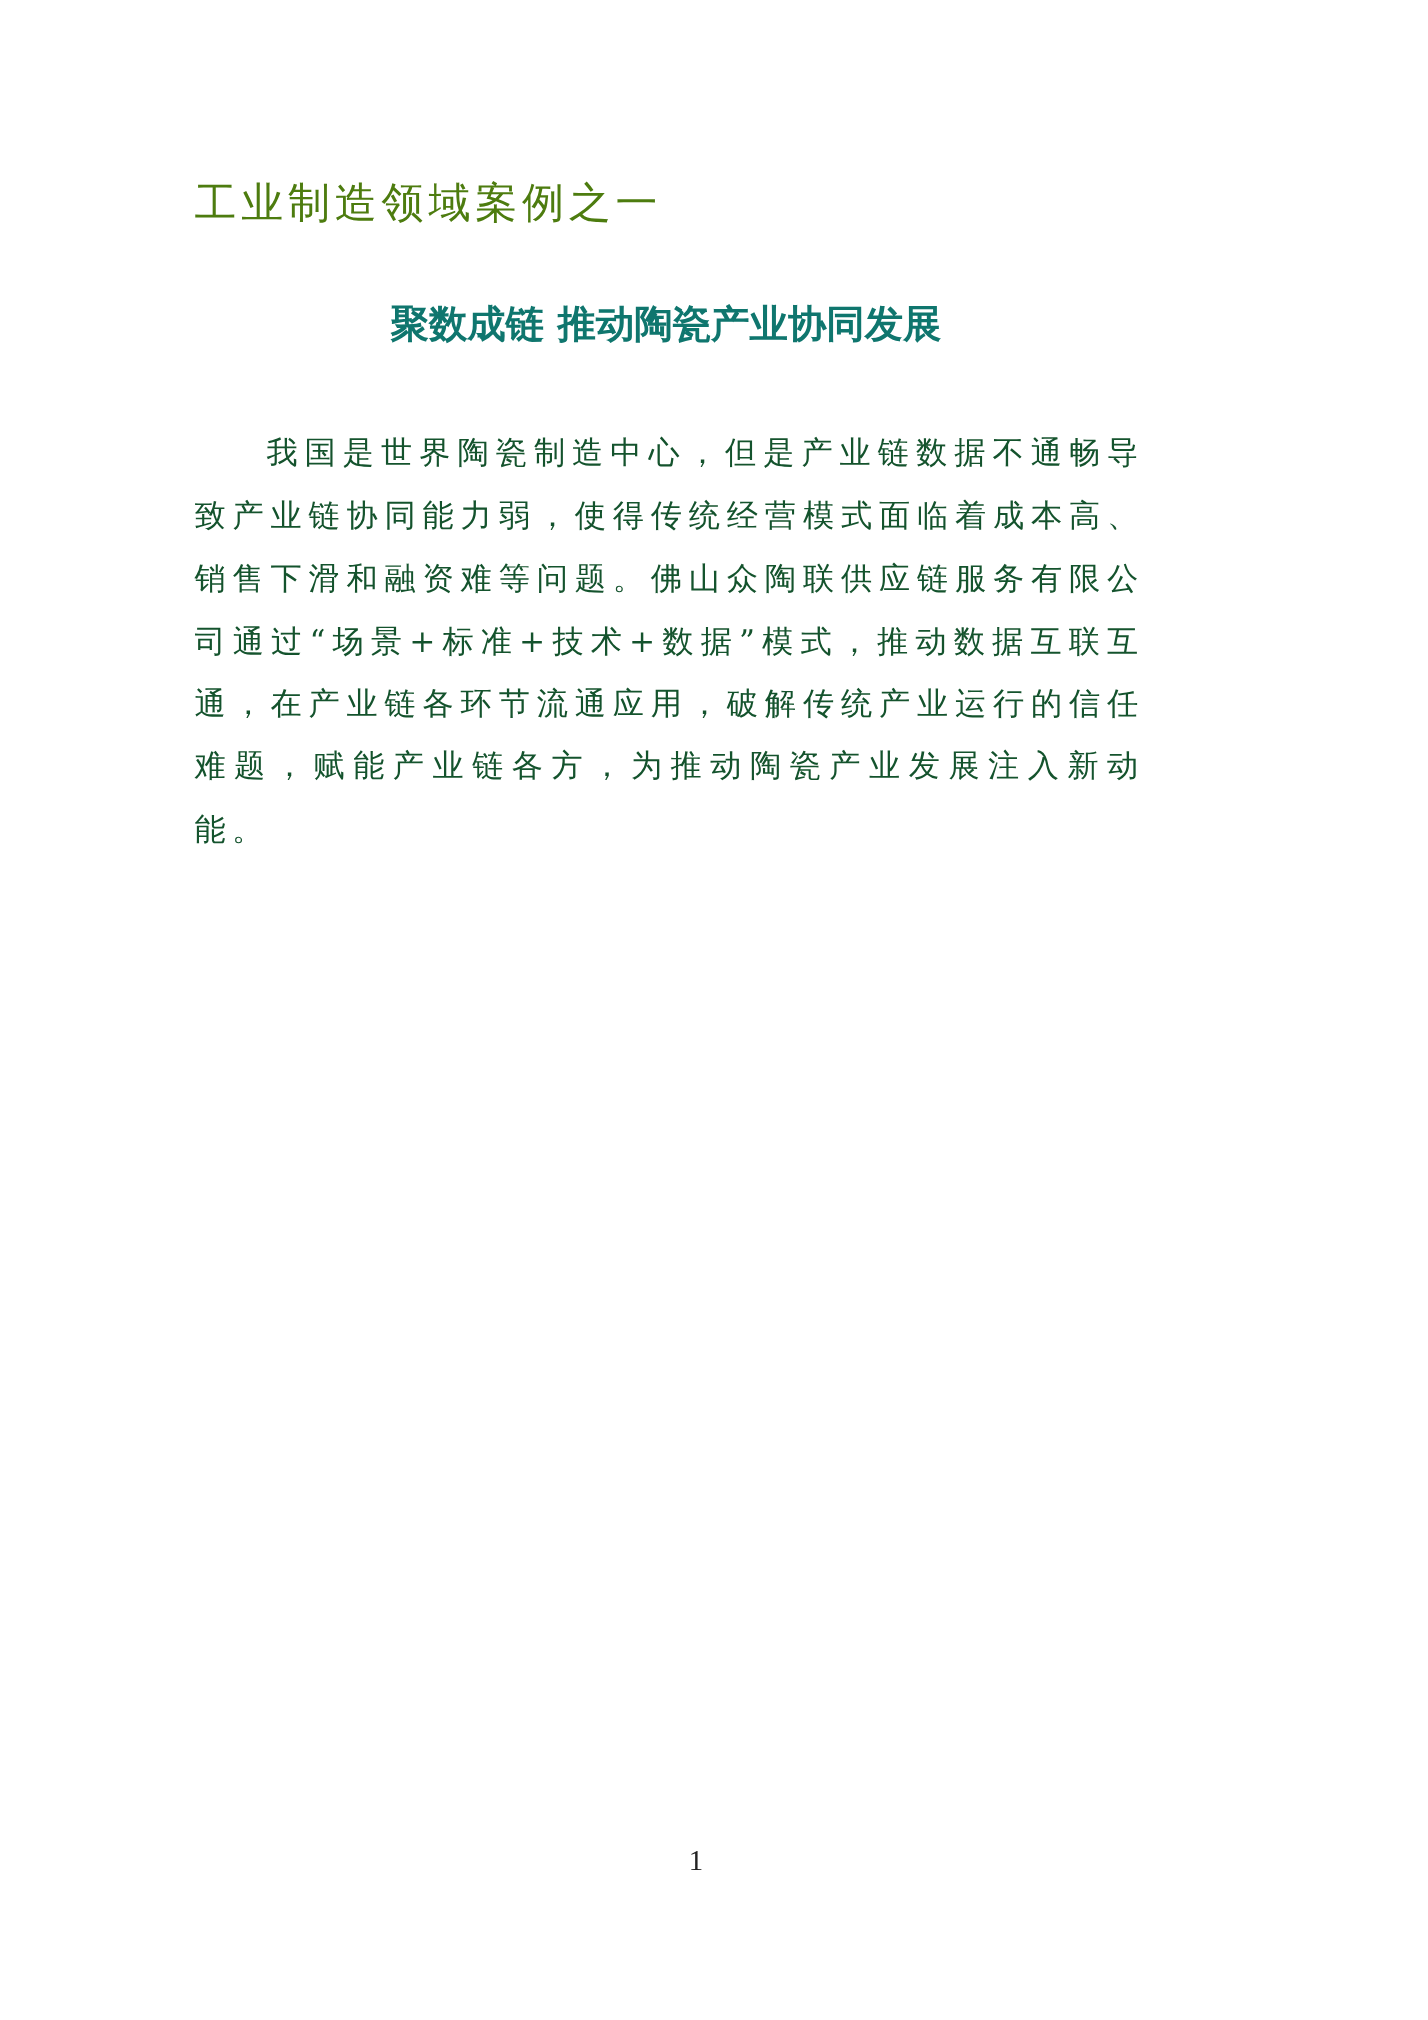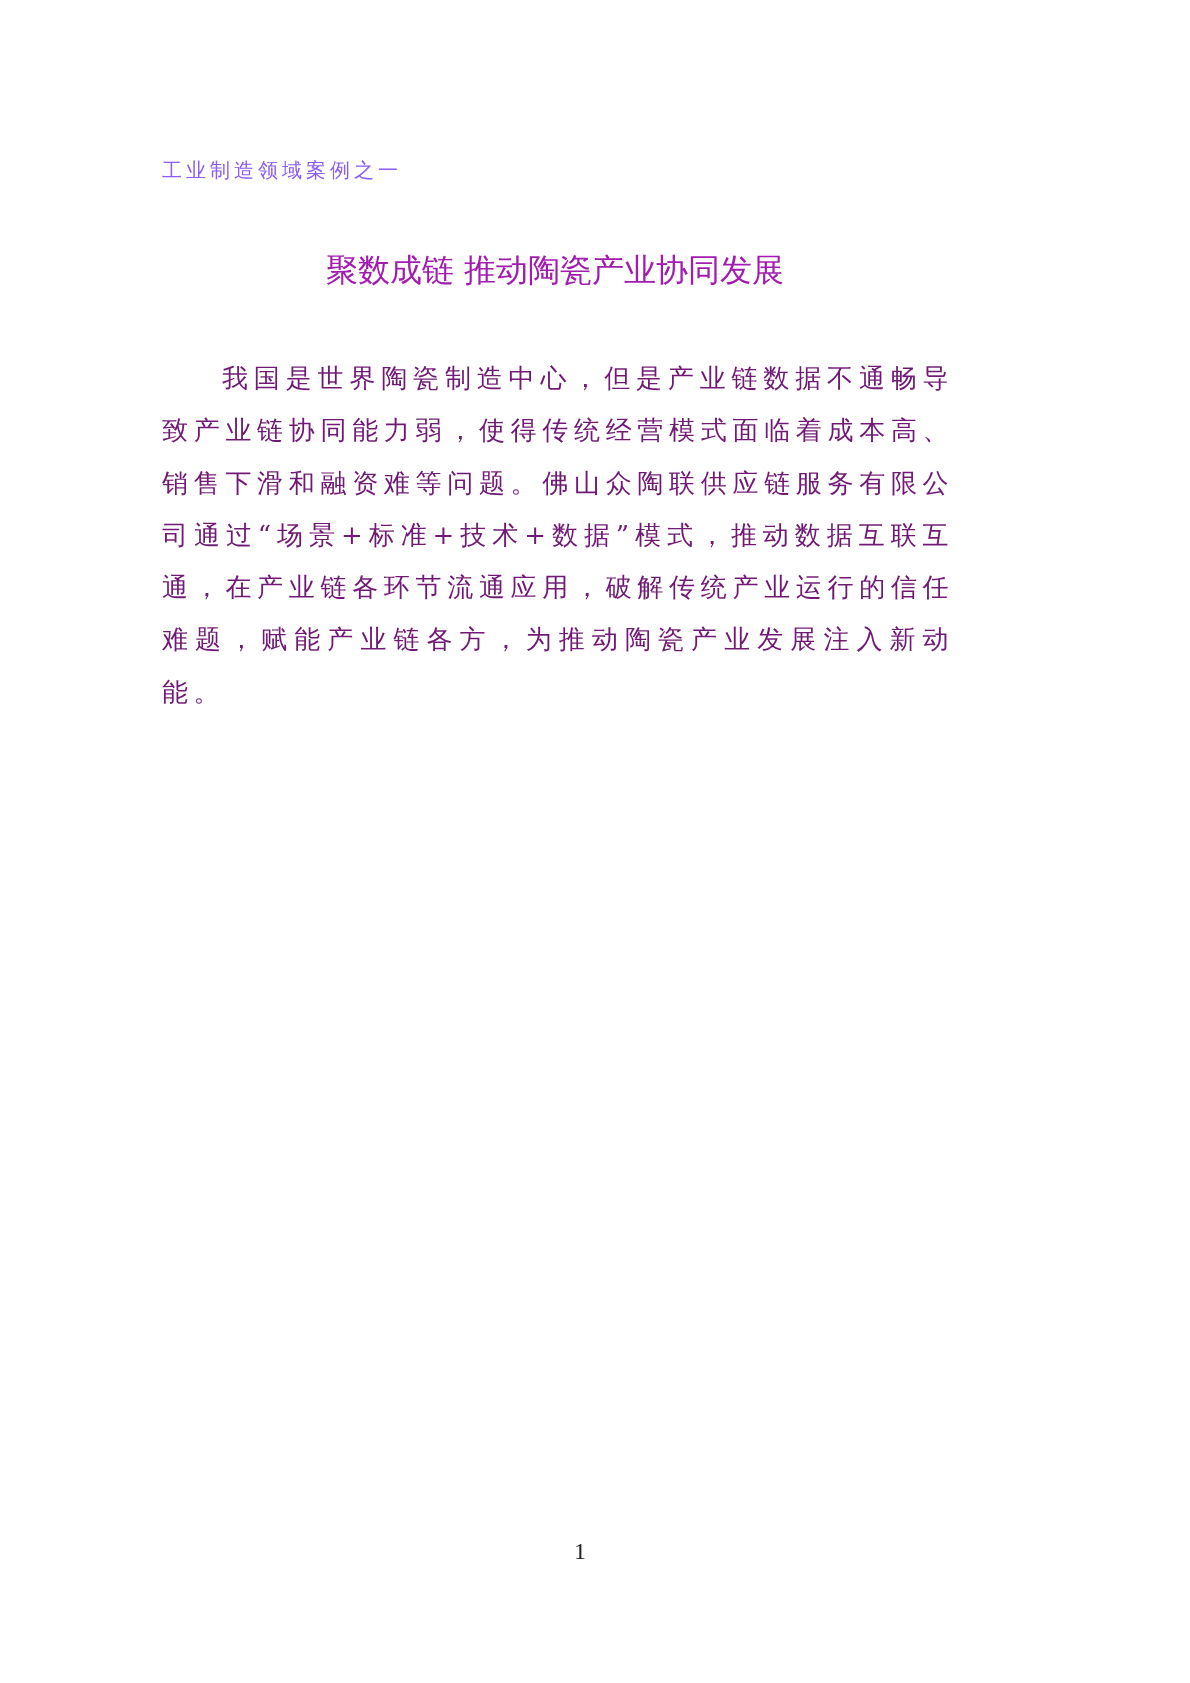--- a/index.html
+++ b/index.html
@@ -17,51 +17,51 @@
     }
     .page {
       position: absolute;
       left: 0; top: 0;
       width: 1190px; height: 1683px;
     }
     .category {
       position: absolute;
       left: 162px;
       top: 150px;
-      font-size: 20px;
+      font-size: 35px;
       letter-spacing: 4px;
-      color: #8b5cf6;
+      color: #4d7c0f;
       line-height: 40px;
     }
     .title {
       position: absolute;
       left: 0;
       width: 1110px;
       top: 248px;
       text-align: center;
       font-family: "DejaVu Sans", "Liberation Sans", sans-serif;
-      font-weight: normal;
+      font-weight: bold;
       font-size: 32px;
       line-height: 44px;
-      color: #a21caf;
+      color: #0f766e;
     }
     .body-text {
       position: absolute;
       left: 162px;
       top: 352px;
       width: 792px;
     }
     .para {
       margin: 0;
       font-size: 26px;
       line-height: 52.3px;
       letter-spacing: 5.4px;
       text-align: justify;
       text-indent: 60px;
-      color: #701a75;
+      color: #14532d;
     }
     .heading {
       margin: 0;
       font-family: "DejaVu Sans", "Liberation Sans", sans-serif;
       font-weight: bold;
       font-size: 25px;
       line-height: 52.3px;
       letter-spacing: 1px;
       text-indent: 58px;
       color: #111111;

